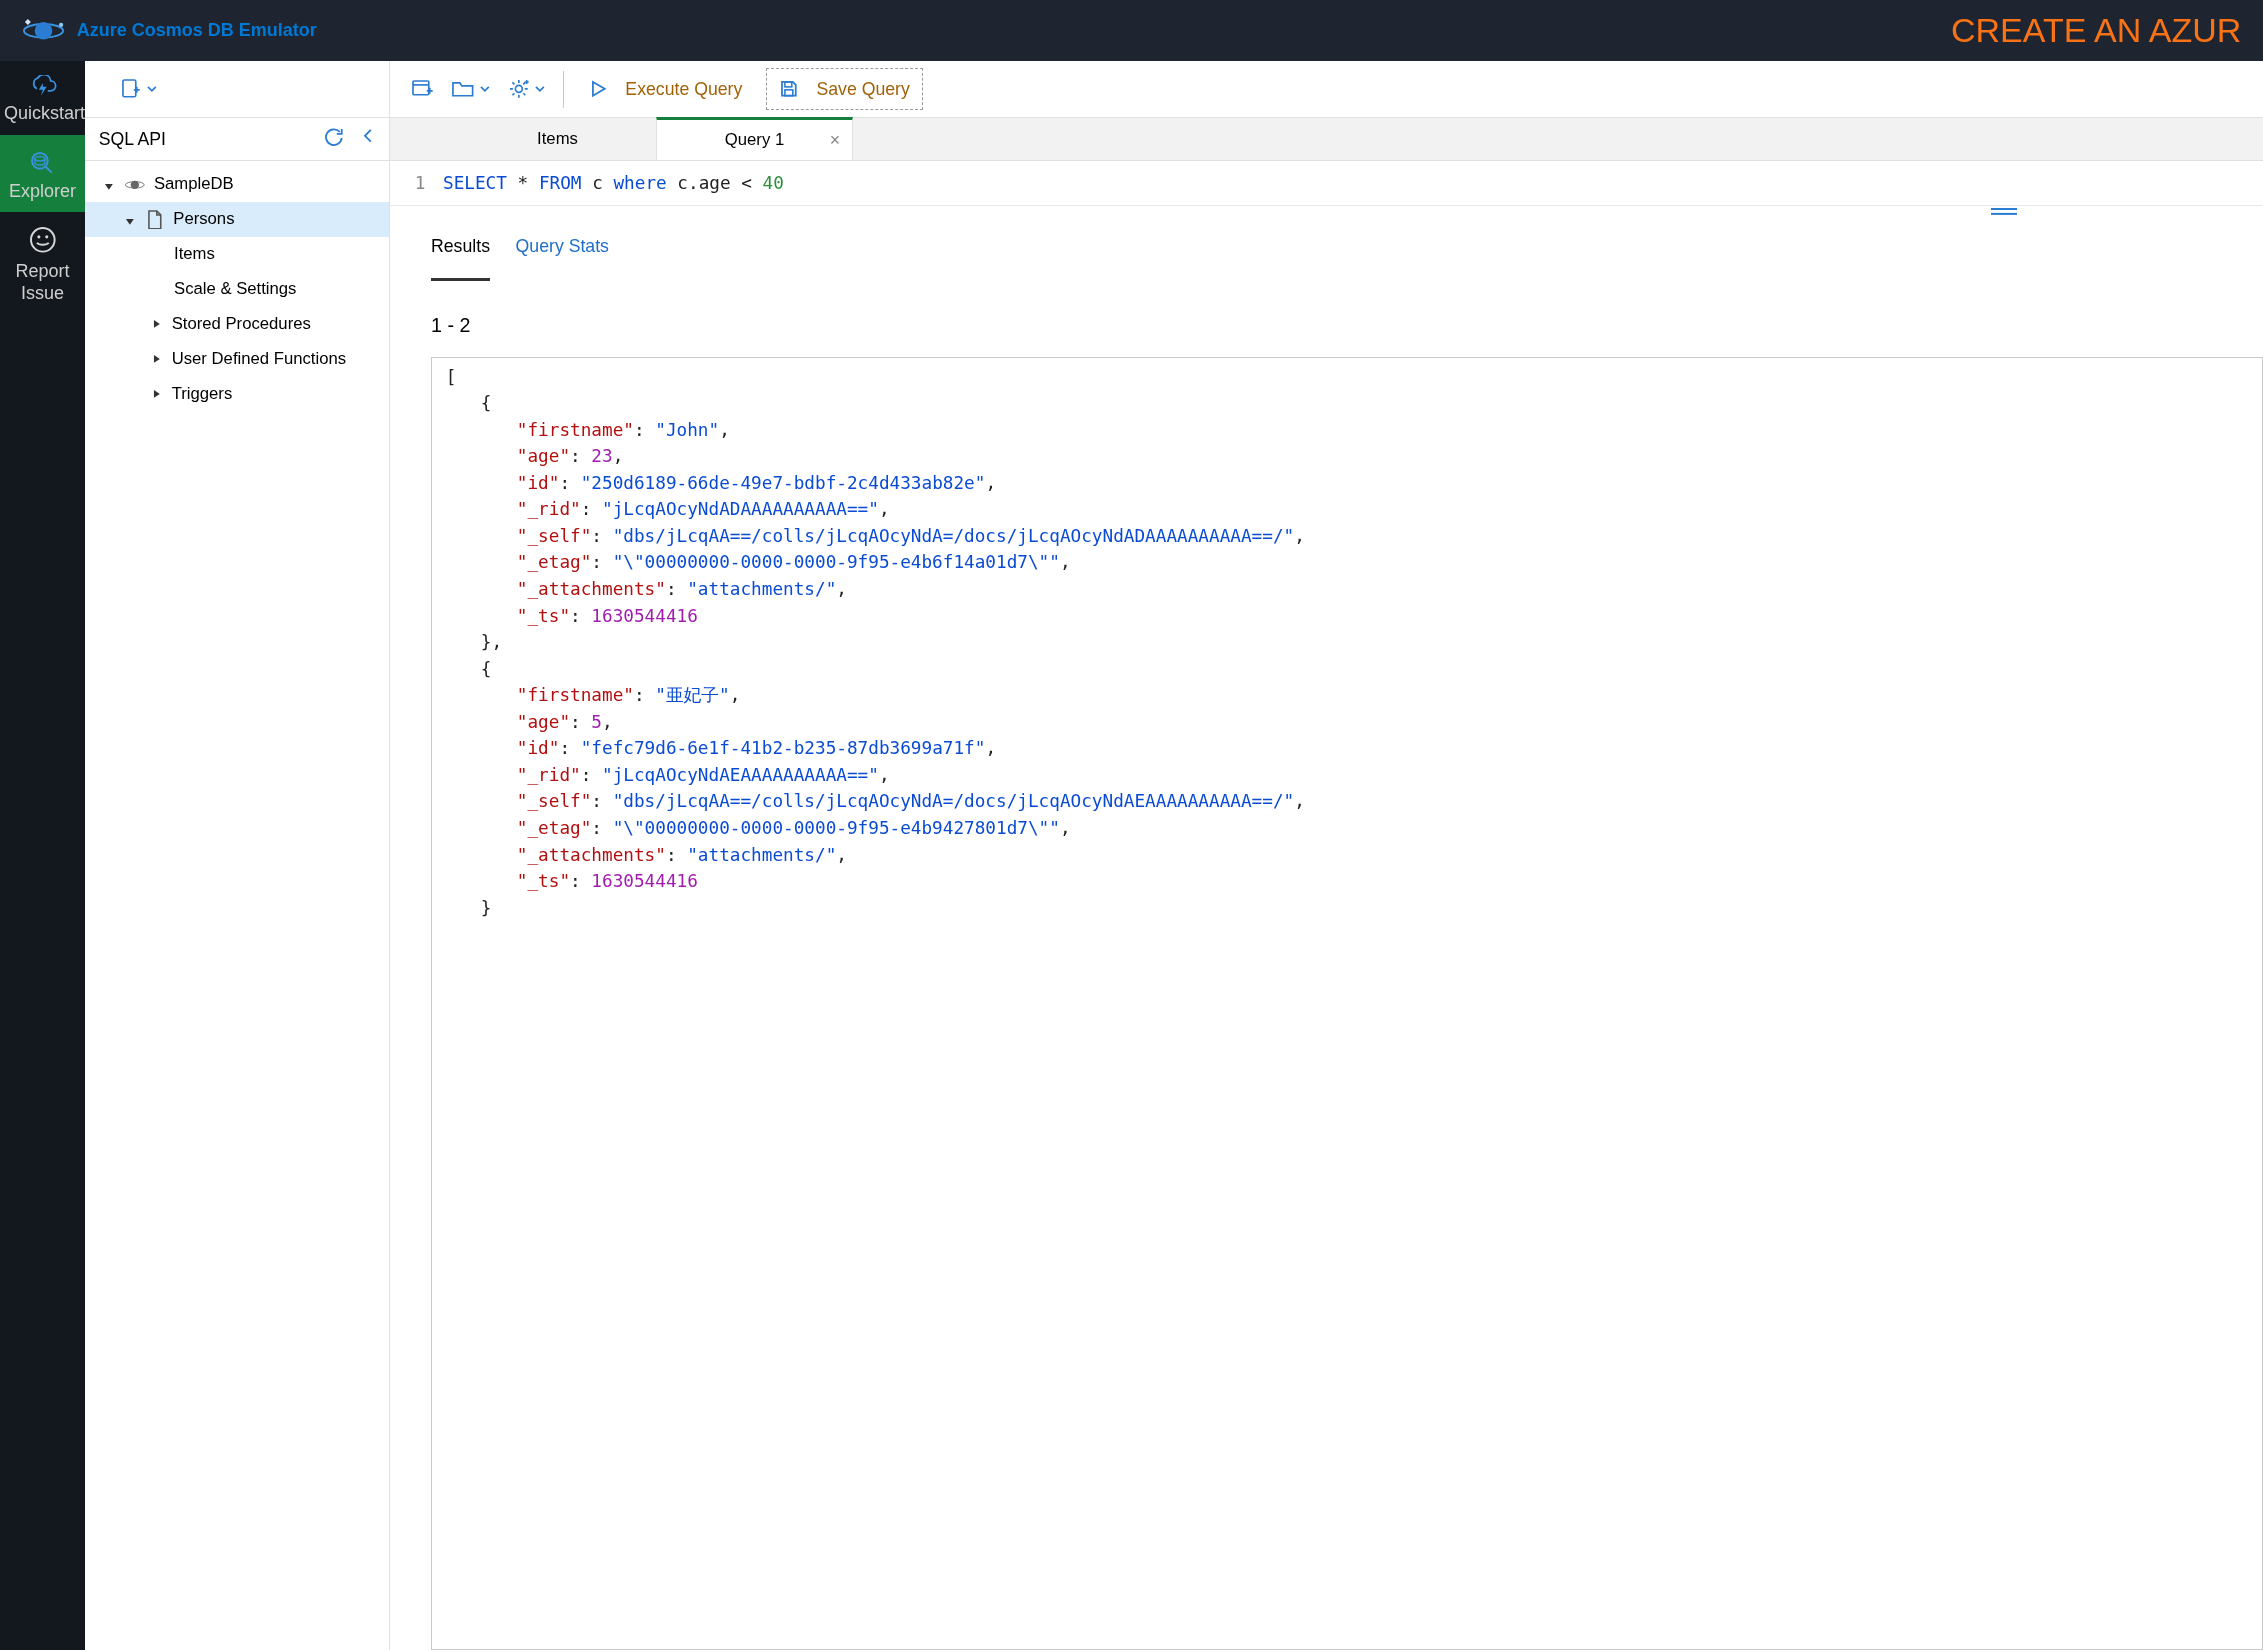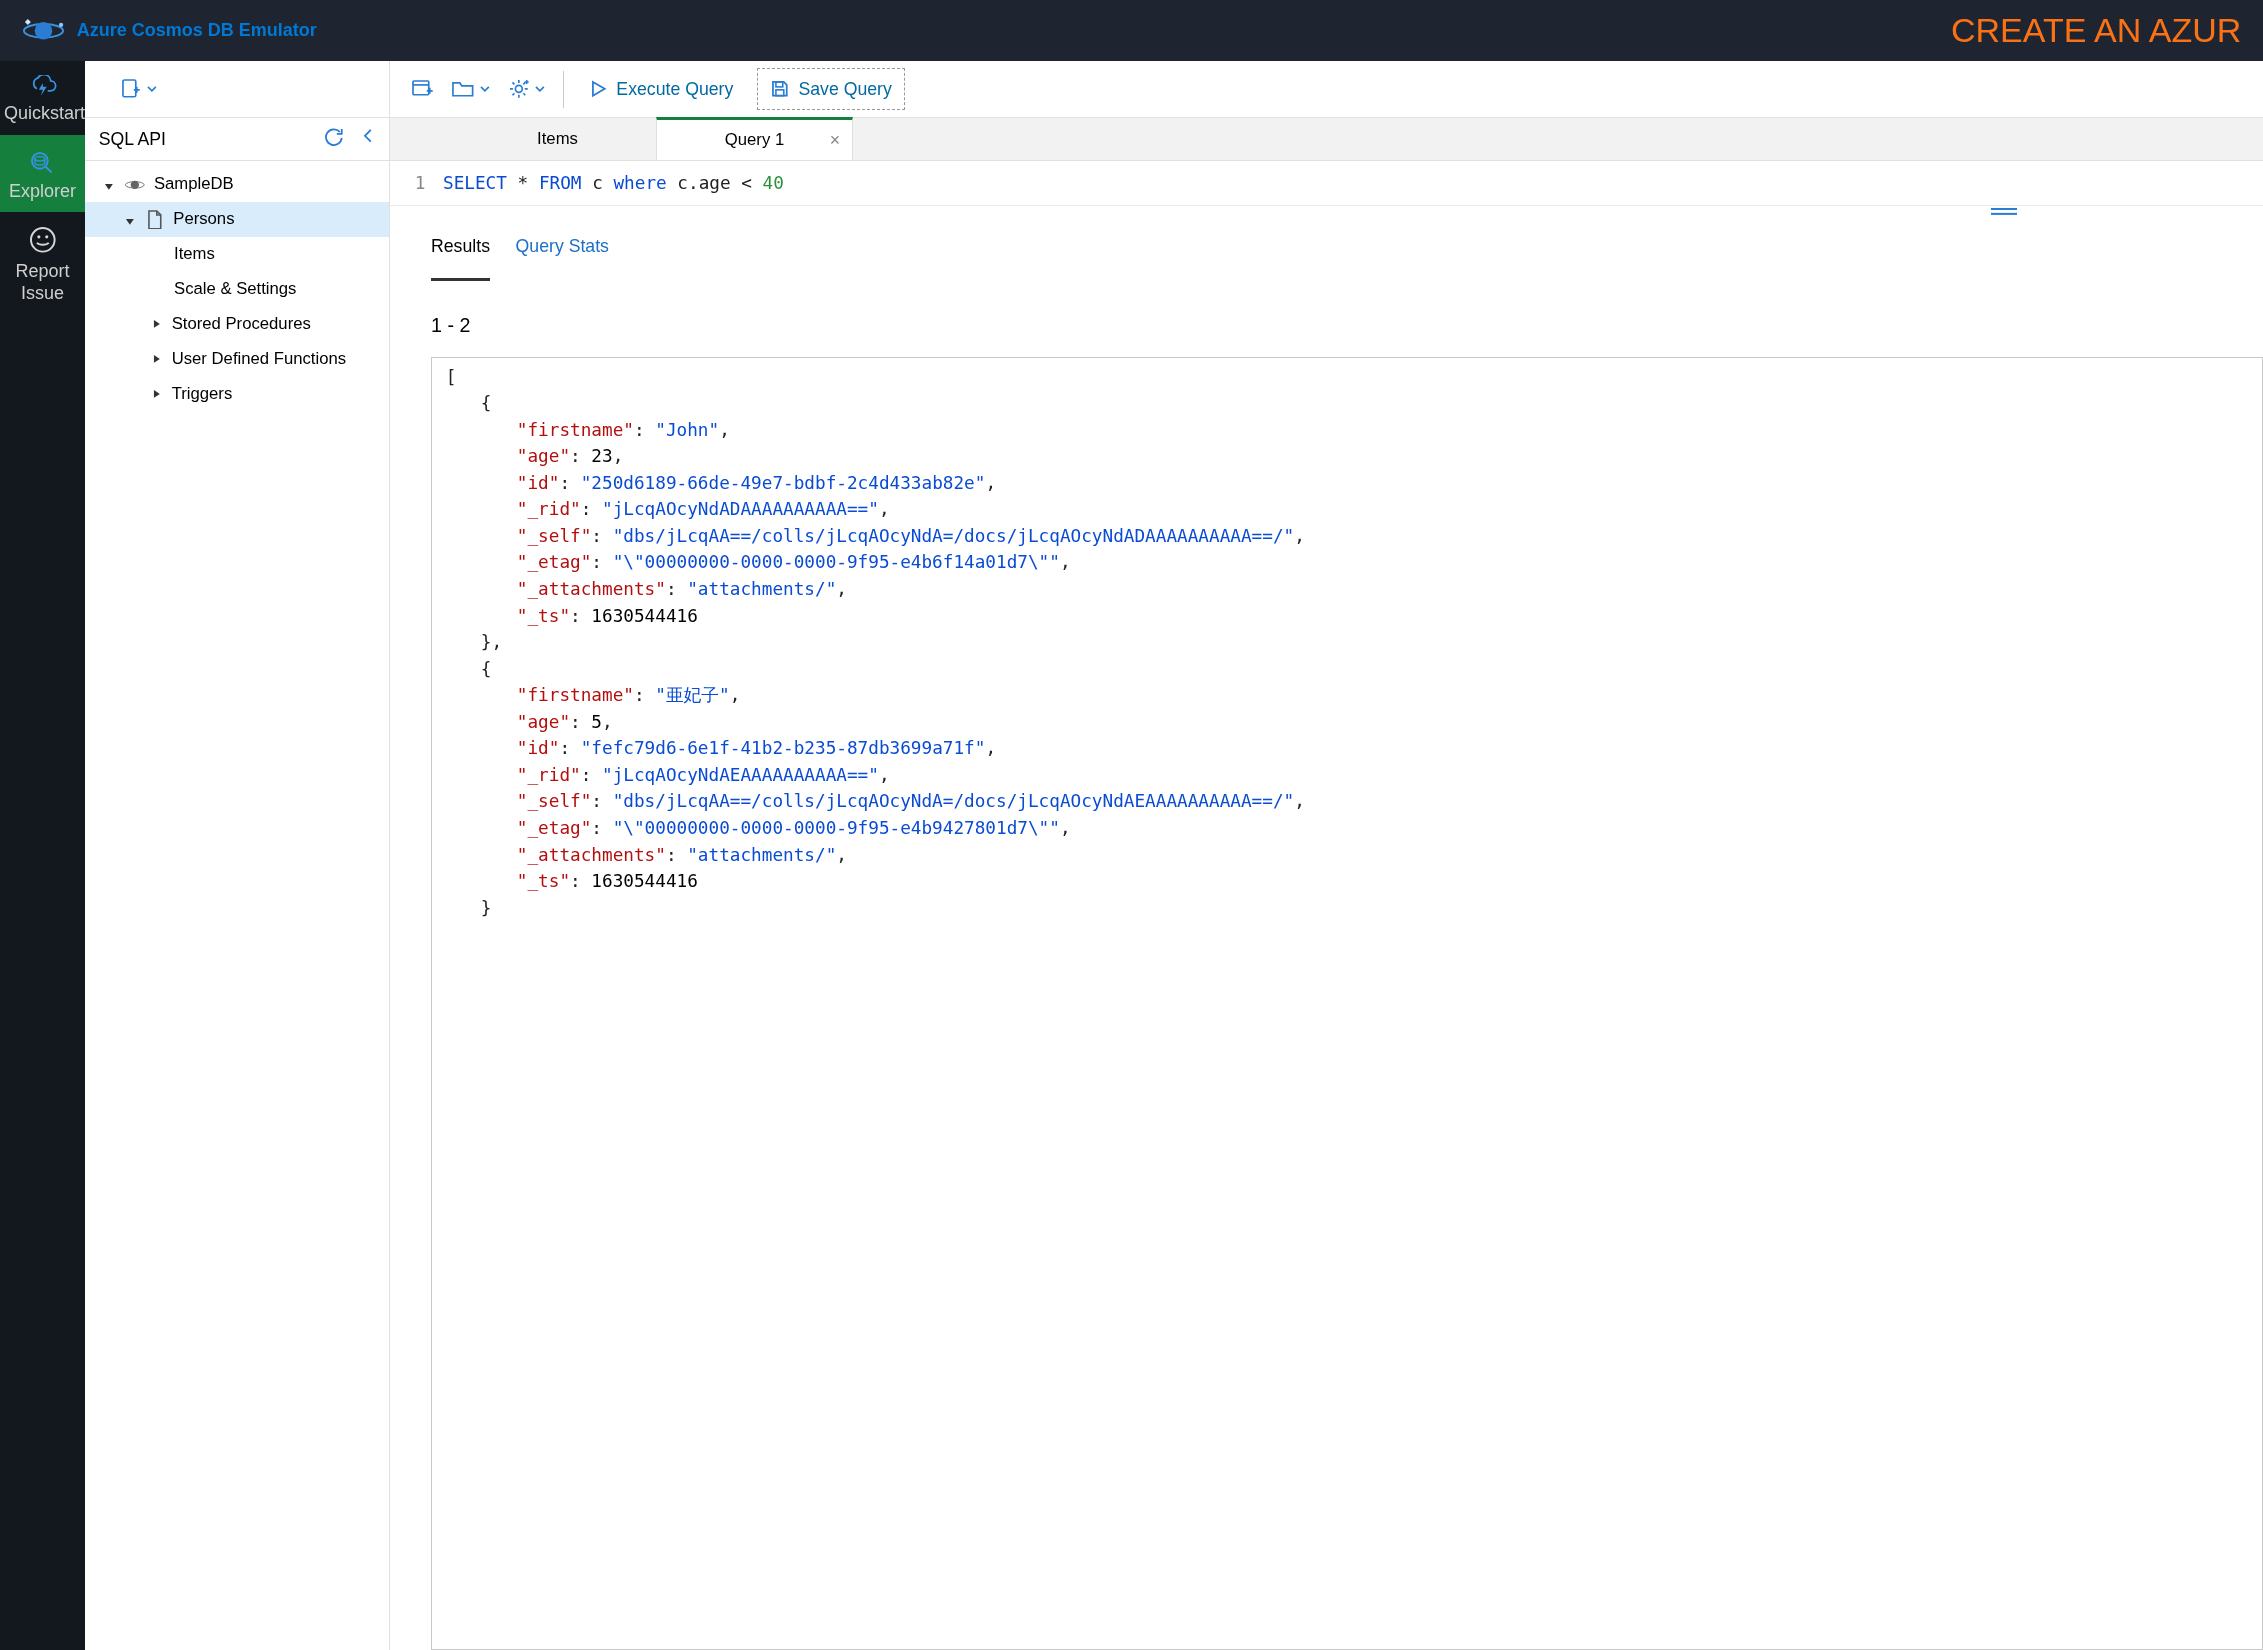--- a/index.html
+++ b/index.html
@@ -38,21 +38,21 @@
   .node.db { padding-left: 17.7px; font-weight: 400; }
   .node.coll { padding-left: 39px; background: #d9ecfb; }
   .node.leaf { padding-left: 89px; }
   .node.sub  { padding-left: 65px; }
   .tree-dbicon { width: 21.7px; height: 21.7px; margin-right: 7.9px; }
   .tree-collicon { width: 19.7px; height: 19.7px; margin-right: 7.9px; color: #555; }
 
   
   .workspace { flex: 1; display: flex; flex-direction: column; min-width: 0; background: #fff; }
   .toolbar2 { height: 57px; border-bottom: 1px solid #e0e0e0; display: flex; align-items: center; gap: 17.7px; padding-left: 21.7px; }
-  .tb-btn { display: flex; align-items: center; gap: 9px; color: #0369a1; font-size: 17.7px; cursor: pointer; padding: 3.9px 5.9px; }
+  .tb-btn { display: flex; align-items: center; gap: 18px; color: #a16207; font-size: 17.7px; cursor: pointer; padding: 3.9px 5.9px; }
   .tb-btn .bicon { color: #2b7cd3; display: flex; }
   .saveq { border: 1px dashed #9a9a9a; padding: 9.9px 11.8px; }
   .tabs { height: 43px; background: #f2f2f2; border-bottom: 1px solid #e0e0e0; display: flex; align-items: stretch; padding-left: 69px; }
   .tab { width: 197px; display: flex; align-items: center; justify-content: center; font-size: 16.7px; position: relative; cursor: pointer; }
   .tab.active { background: #fff; border-left: 1px solid #e0e0e0; border-right: 1px solid #e0e0e0; border-top: 3px solid #15803d; margin-top: -1px; }
   .tab .close { position: absolute; right: 11.8px; color: #888; font-size: 17.7px; }
 
   .editor { padding: 11.8px 0 11.8px 0; font-family: Consolas, monospace; font-size: 17.7px; display: flex; }
   .gutter { width: 53px; text-align: right; padding-right: 17.7px; color: #888; }
   .code .kw { color: #0a4bd4; } .code .id { color: #222; } .code .num { color: #2e8f3d; }
@@ -63,21 +63,21 @@
   .result-tabs { display: flex; gap: 25.6px; padding: 17.7px 0 0 41px; font-size: 17.7px; }
   .rtab { cursor: pointer; padding-bottom: 21px; }
   .rtab.active { border-bottom: 3px solid #333; }
   .rtab.inactive { color: #1d6ec7; }
 
   .range { padding: 33px 0 13.8px 41px; font-size: 19.7px; }
 
   .jsonbox { margin: 5.9px 0 0 41px; border: 1px solid #c9c9c9; font-family: Consolas, monospace; font-size: 17.7px; line-height: 1.5; padding: 5.9px 13.8px 9.9px 13.8px; overflow: auto; flex: 1; min-height: 0; }
   .j-key { color: #b30f0f; }
   .j-str { color: #0a4bd4; }
-  .j-num { color: #000000; text-align: right; }
+  .j-num { color: #a21caf; text-align: right; }
   .j-pun { color: #222; }
   .ind1 { padding-left: 35px; } .ind2 { padding-left: 71px; }
 
   .chev { display:inline-block; transform: rotate(0deg); }
   .chev.down svg { transform: rotate(90deg); }
 </style>
 </head>
 <body>
 
 <div class="topbar">

